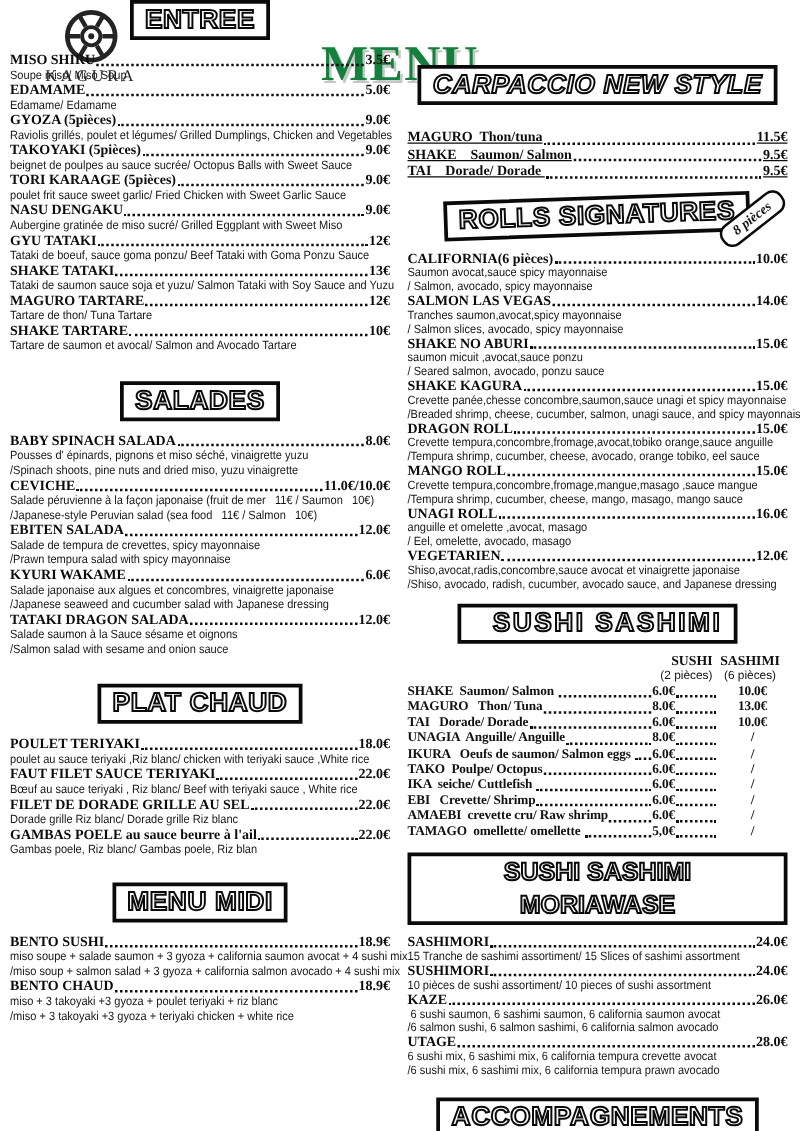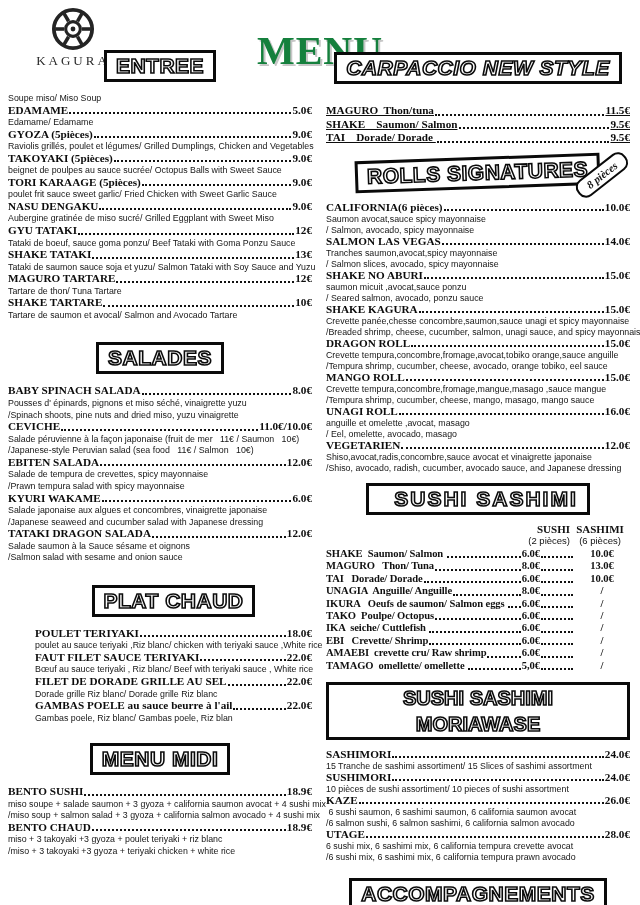--- a/index.html
+++ b/index.html
@@ -56,23 +56,23 @@
   .thc1,.tsub1{width:84px;text-align:right;flex:0 0 auto;}
   .thc2,.tsub2{width:60px;text-align:center;flex:0 0 auto;}
   .trow{
     display:flex;align-items:baseline;white-space:pre;
     font-family:"Liberation Serif",serif;font-weight:700;font-size:10.6px;line-height:12.4px;letter-spacing:-.1px;
   }
   .tp1{flex:0 0 auto;}
   .l2{flex:0 0 32px;}
   .tp2{flex:0 0 56px;text-align:center;}
   
-  .sec-entree{margin-top:50px;}.sec-entree .heading-wrap{margin-bottom:10px;}
+  .sec-entree{}.sec-entree .heading-wrap{margin-bottom:10px;}
   .sec-salades{margin-top:22px;}.sec-salades .heading-wrap{margin-bottom:10px;}
-  .sec-plat{margin-top:22px;margin-left:27px;}.sec-plat .heading-wrap{margin-bottom:10px;}
+  .sec-plat{margin-top:22px;}.sec-plat .heading-wrap{margin-bottom:10px;}
   .sec-midi{margin-top:20px;}.sec-midi .heading-wrap{margin-bottom:10px;}
   .sec-carpaccio{margin-top:52px;}.sec-carpaccio .heading-wrap{margin-bottom:20px;font-style:italic;}
   .sec-rolls{margin-top:12px;}.sec-rolls .heading-wrap{margin-bottom:12px;}
   .sec-sushi{margin-top:10px;}
   .sec-moriawase{margin-top:10px;}
   .sec-accomp{margin-top:16px;}.sec-accomp .heading-wrap{margin-bottom:10px;}
 </style>
 </head>
 <body>
 
@@ -91,20 +91,21 @@
   <div class="brand-name">KAGURA</div>
 </div>
 
 <h1 class="page-title">MENU</h1>
 
 <div class="columns">
   <div class="col col-left" id="col-left">
       <section class="menu-section sec-entree">
         <div class="heading-wrap"><div class="heading">ENTREE</div></div>
         <div class="item">
+          <div class="item-row"><span class="iname">MISO SHIRU</span><span class="leader"></span><span class="price">3.5€</span></div>
           <div class="desc">Soupe miso/ Miso Soup</div>
         </div>
         <div class="item">
           <div class="item-row"><span class="iname">EDAMAME</span><span class="leader"></span><span class="price">5.0€</span></div>
           <div class="desc">Edamame/ Edamame</div>
         </div>
         <div class="item">
           <div class="item-row"><span class="iname">GYOZA (5pièces)</span><span class="leader"></span><span class="price">9.0€</span></div>
           <div class="desc">Raviolis grillés, poulet et légumes/ Grilled Dumplings, Chicken and Vegetables</div>
         </div>

